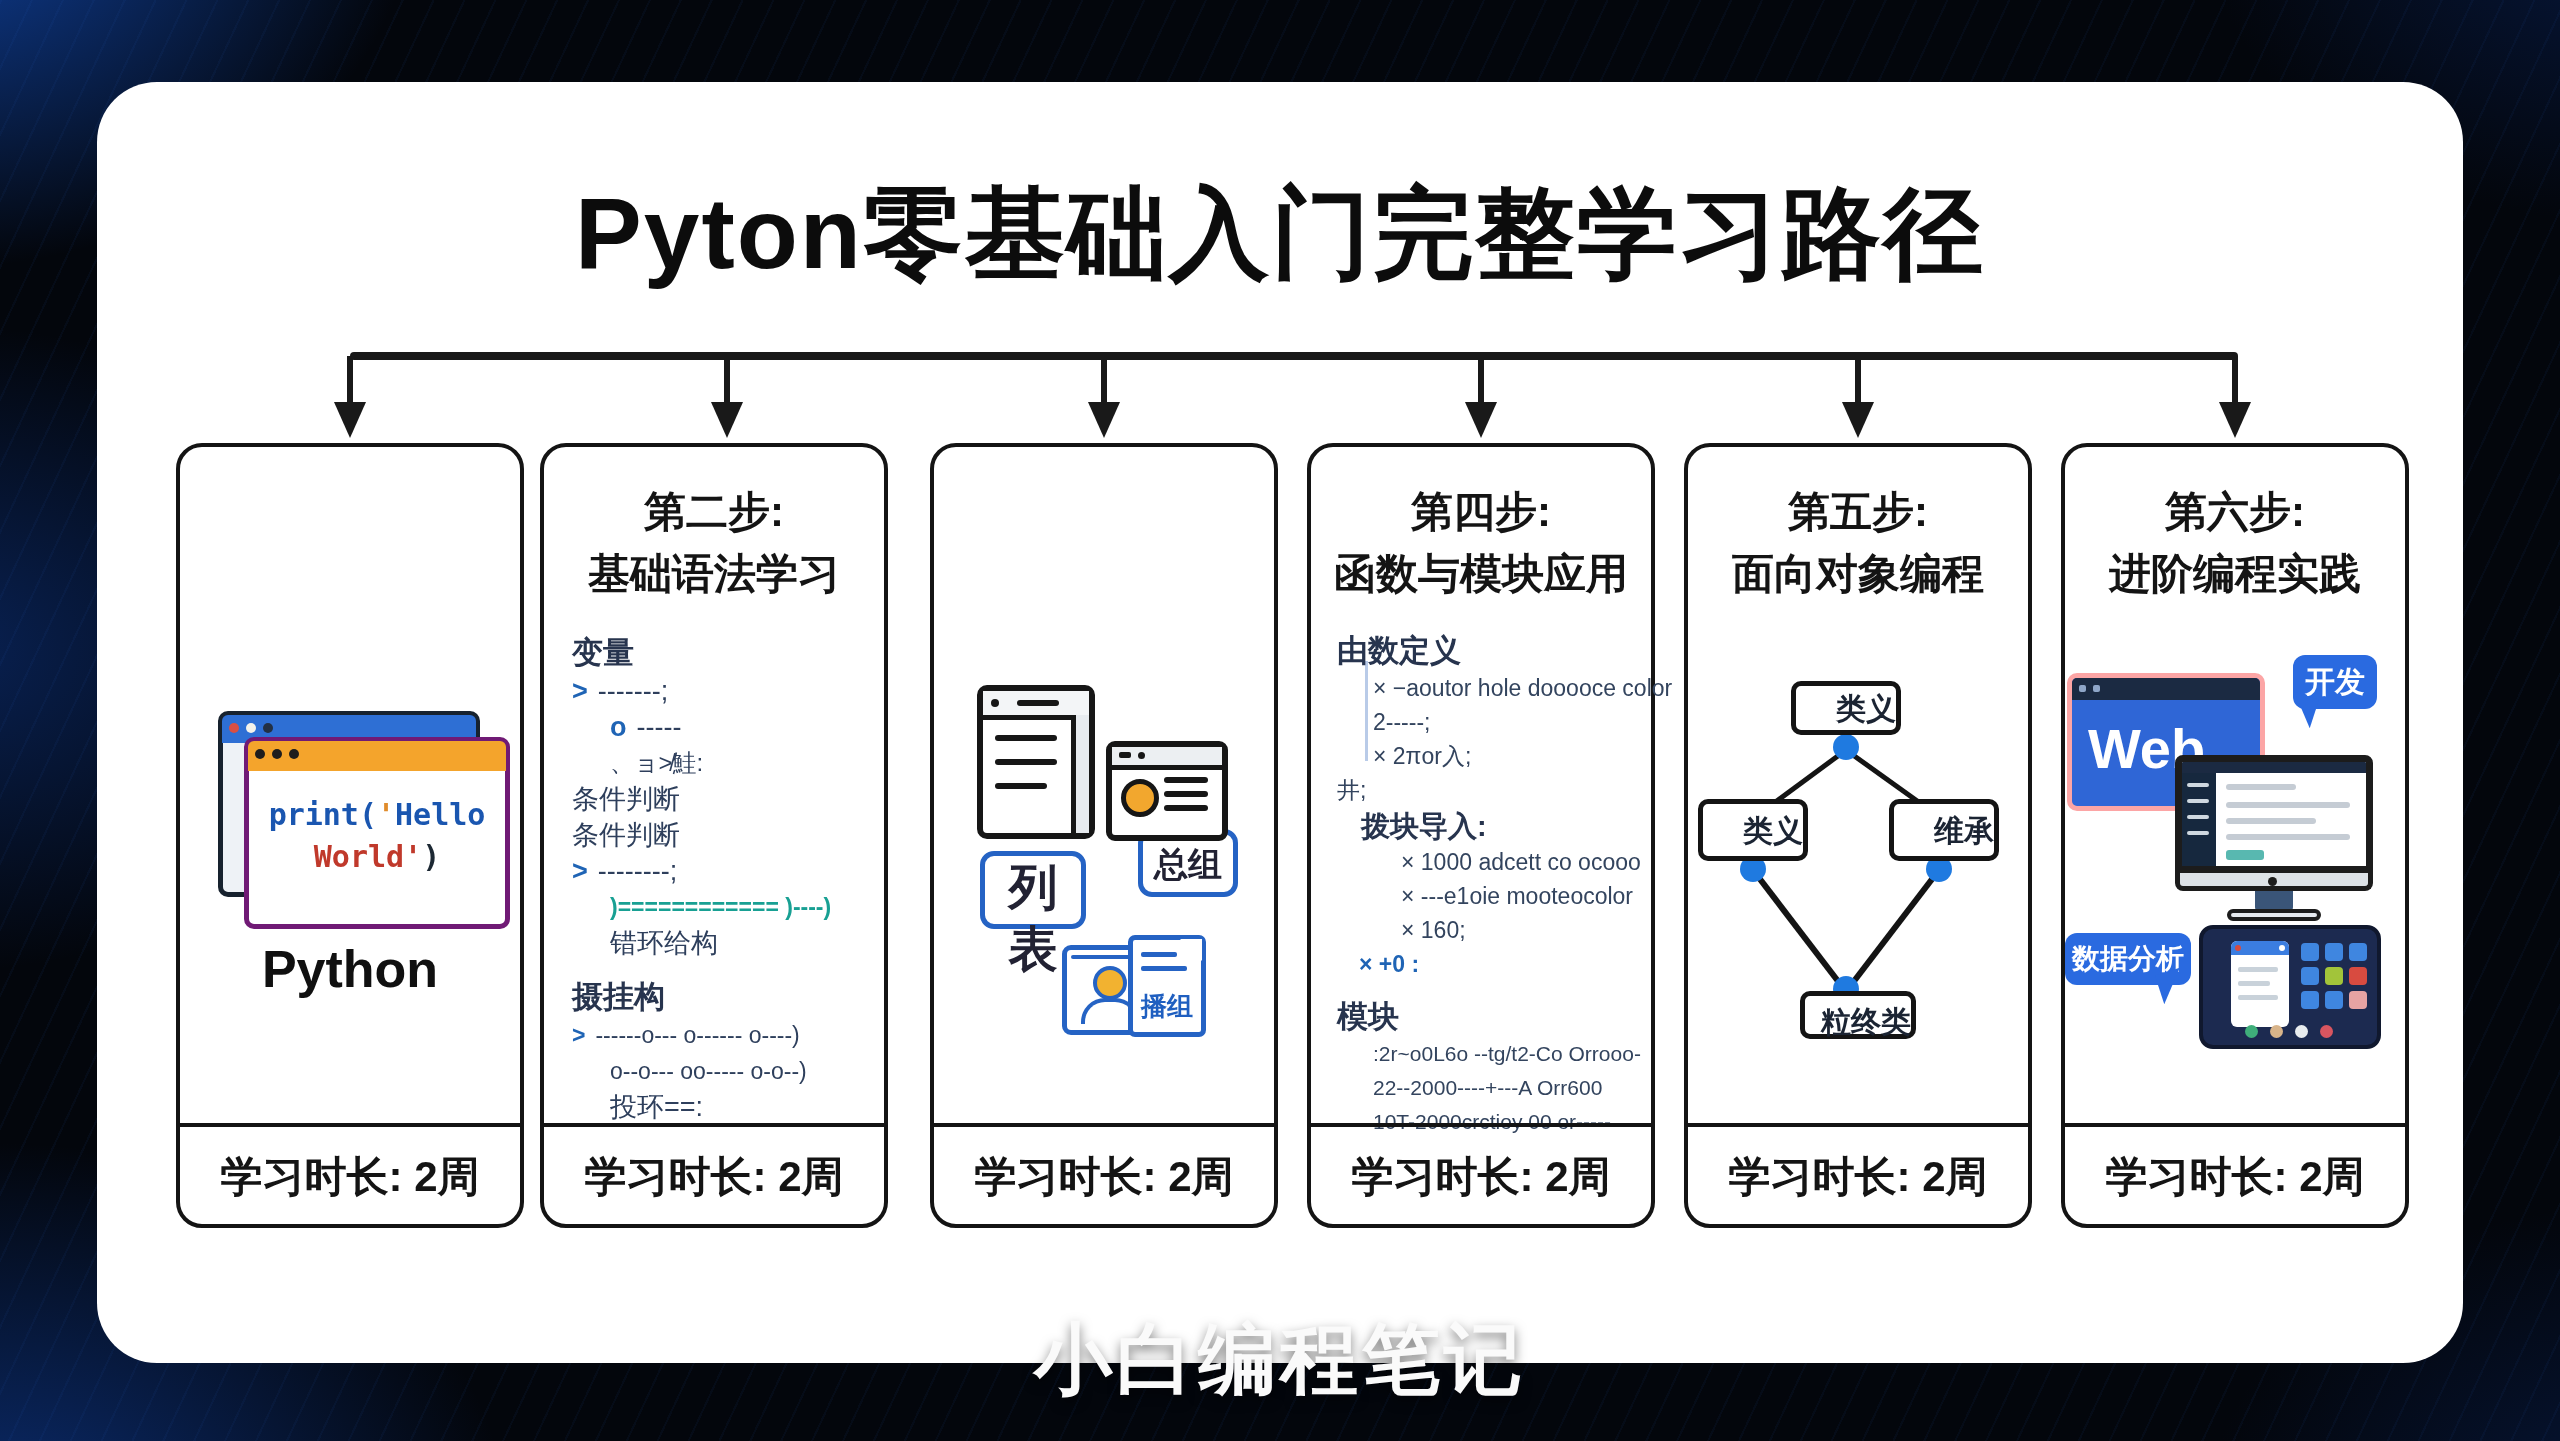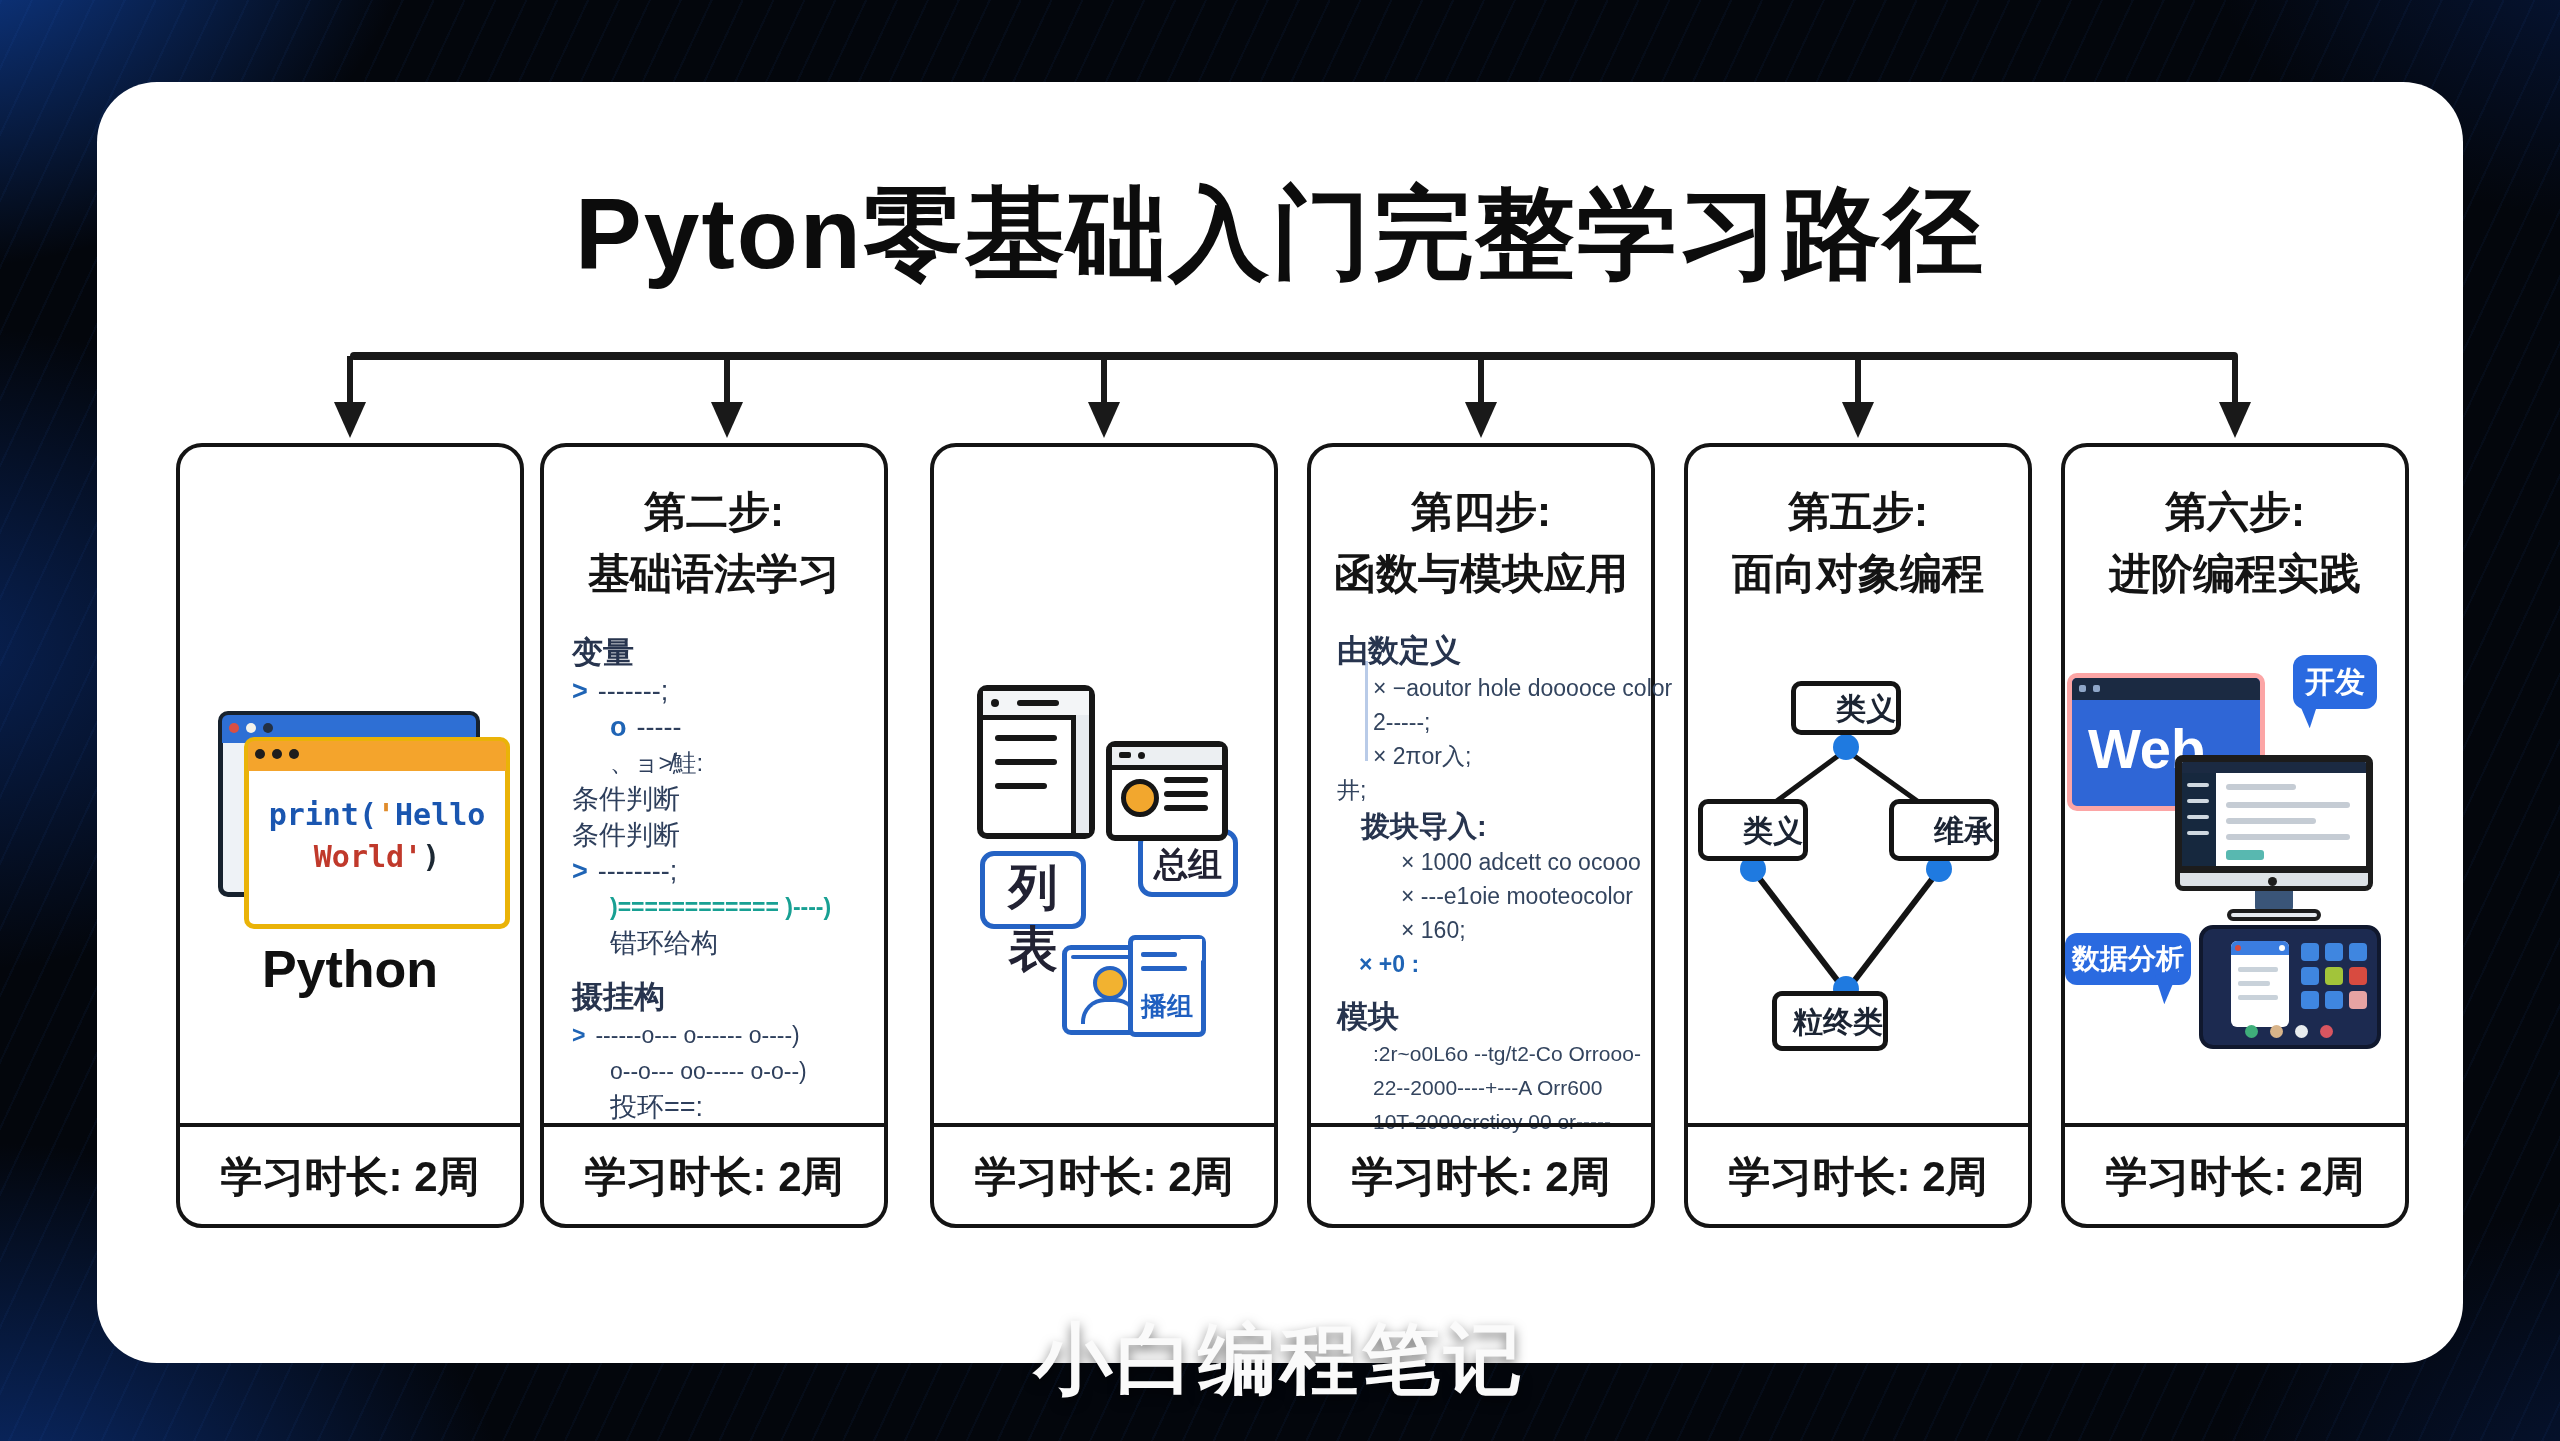--- a/index.html
+++ b/index.html
@@ -27,21 +27,21 @@
   .pos1{left:176px}.pos2{left:540px}.pos3{left:930px}.pos4{left:1307px}.pos5{left:1684px}.pos6{left:2061px}
   .card-title{position:absolute;left:0;right:0;top:34px;text-align:center;font-size:42px;font-weight:700;color:#141414;line-height:62px;}
   .card-divider{position:absolute;left:0;right:0;top:676px;height:4px;background:#141414;}
   .card-footer{position:absolute;left:0;right:0;top:702px;text-align:center;font-size:42px;font-weight:700;color:#141414;}
 
   
   .c1-art{position:absolute;left:38px;top:264px;width:280px;height:218px;}
   .win-back{position:absolute;left:0;top:0;width:252px;height:176px;background:#eef2f6;border:5px solid #17222e;border-radius:10px;}
   .win-back .bar{position:absolute;left:-1px;top:-1px;right:-1px;height:28px;background:#2e6fd4;border-radius:6px 6px 0 0;}
   .dot{display:inline-block;width:10px;height:10px;border-radius:50%;margin:8px 0 0 7px;}
-  .win-front{position:absolute;left:26px;top:26px;width:256px;height:182px;background:#ffffff;border:5px solid #eab308;border-radius:10px;}
+  .win-front{position:absolute;left:26px;top:26px;width:256px;height:182px;background:#ffffff;border:5px solid #701a75;border-radius:10px;}
   .win-front .bar{position:absolute;left:-1px;top:-1px;right:-1px;height:30px;background:#f4a42c;border-radius:6px 6px 0 0;}
   .code{position:absolute;left:0;right:0;top:52px;text-align:center;font-family:"DejaVu Sans Mono",monospace;font-weight:700;font-size:30px;line-height:42px;}
   .cb{color:#1a56b0}.cq{color:#e08c2c}.cr{color:#c0392b}.ck{color:#1c2833}
   .c1-caption{position:absolute;left:0;right:0;top:492px;text-align:center;font-size:52px;font-weight:800;color:#101010;}
 
   
   .syntax{position:absolute;left:28px;top:186px;width:300px;color:#2e3f5c;}
   .sl{font-size:27px;line-height:36px;white-space:nowrap;}
   .s-h{font-size:31px;font-weight:700;color:#27344e;line-height:40px;}
   .pf{color:#1f64b5;font-weight:700;margin-right:10px;}
@@ -81,21 +81,21 @@
   .id-doc .fold{position:absolute;right:-1px;top:-1px;width:0;height:0;border-top:22px solid #fff;border-left:22px solid transparent;outline:none;}
   .id-doc .fl1{position:absolute;left:8px;top:12px;width:36px;height:5px;background:#2563c4;border-radius:2px;}
   .id-doc .fl2{position:absolute;left:8px;top:26px;width:46px;height:5px;background:#2563c4;border-radius:2px;}
   .id-doc .txt{position:absolute;left:0;right:0;bottom:8px;text-align:center;color:#1f5fc0;font-size:26px;font-weight:800;}
 
   
   .node{position:absolute;border:5px solid #141414;border-radius:10px;background:#fff;text-align:right;font-size:30px;font-weight:700;color:#1b2433;box-sizing:border-box;z-index:2;}
   .n-top{left:103px;top:234px;width:110px;height:54px;line-height:46px;}
   .n-left{left:10px;top:352px;width:110px;height:62px;line-height:54px;}
   .n-right{left:201px;top:352px;width:110px;height:62px;line-height:54px;}
-  .n-bottom{left:84px;top:544px;width:116px;height:60px;line-height:52px;}
+  .n-bottom{left:112px;top:544px;width:116px;height:48px;line-height:52px;}
   .diamond-svg{position:absolute;left:0;top:230px;width:348px;height:400px;z-index:1;}
 
   
   .web-win{position:absolute;left:2px;top:226px;width:198px;height:138px;background:#2f66d6;border:5px solid #fca5a5;border-radius:10px;box-sizing:border-box;z-index:1;}
   .web-win .bar{position:absolute;left:0;top:0;right:0;height:22px;background:#1b2a42;border-radius:5px 5px 0 0;}
   .web-win .wd{display:inline-block;width:7px;height:7px;border-radius:2px;background:#8fa6c8;margin:7px 0 0 7px;}
   .web-txt{position:absolute;left:16px;top:38px;color:#fff;font-size:56px;font-weight:800;}
   .bubble{position:absolute;background:#2a6ae0;border-radius:12px;color:#fff;font-weight:700;text-align:center;z-index:4;}
   .bub-dev{left:228px;top:208px;width:84px;height:54px;font-size:30px;line-height:54px;}
   .bub-dev .tail{position:absolute;left:-4px;bottom:-16px;width:0;height:0;border-top:30px solid #2a6ae0;border-left:26px solid transparent;transform:rotate(18deg);}

